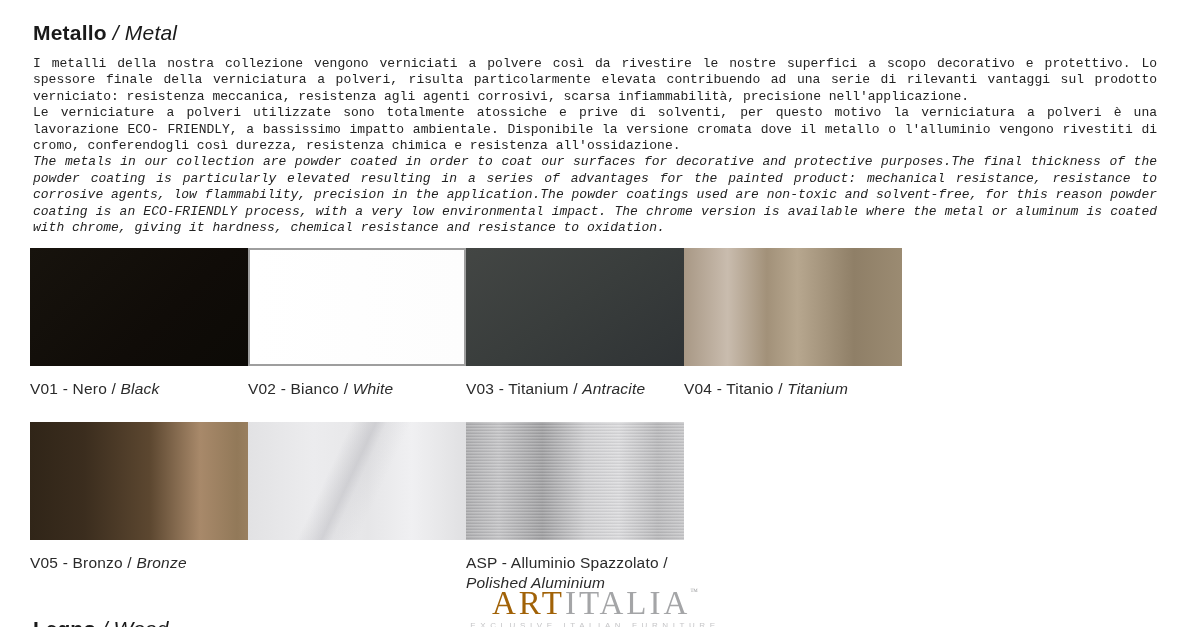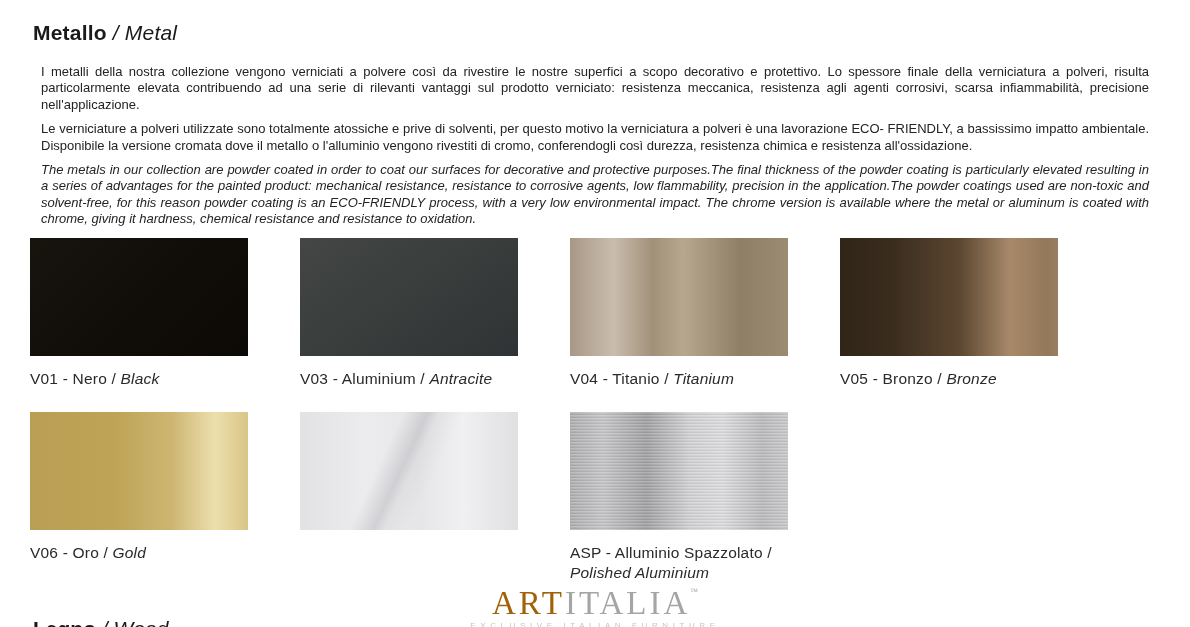--- a/index.html
+++ b/index.html
@@ -22,30 +22,29 @@
   }
   .section-title .primary { font-weight: 700; }
   .section-title .secondary { font-weight: 400; font-style: italic; }
 
   
   .intro {
     position: absolute; left: 33px; top: 56px; width: 1124px;
     font-size: 13px; line-height: 16.4px; text-align: justify;
     color: #232323;
   }
-  .intro p { margin: 8px; }
+  .intro p { margin: 0; font-family: Liberation Mono, monospace; }
   .intro p.en { font-style: italic; }
 
   
   .grid {
-    position: absolute; left: 30px; top: 238px; width: 1028px;
+    position: absolute; left: 30px; top: 248px; width: 1028px;
     display: grid;
     grid-template-columns: repeat(4, 218px);
     grid-template-rows: 174px auto;
-    column-gap: 52px;
   }
   .cell { position: relative; }
   .swatch {
     width: 218px; height: 118px;
     position: relative;
     overflow: hidden;
   }
   .swatch.chrome::after {
     content: "";
     position: absolute; inset: 0;
@@ -110,34 +109,34 @@
     <p class="it">Le verniciature a polveri utilizzate sono totalmente atossiche e prive di solventi, per questo motivo la verniciatura a polveri è una lavorazione ECO- FRIENDLY, a bassissimo impatto ambientale. Disponibile la versione cromata dove il metallo o l'alluminio vengono rivestiti di cromo, conferendogli così durezza, resistenza chimica e resistenza all'ossidazione.</p>
     <p class="en">The metals in our collection are powder coated in order to coat our surfaces for decorative and protective purposes.The final thickness of the powder coating is particularly elevated resulting in a series of advantages for the painted product: mechanical resistance, resistance to corrosive agents, low flammability, precision in the application.The powder coatings used are non-toxic and solvent-free, for this reason powder coating is an ECO-FRIENDLY process, with a very low environmental impact. The chrome version is available where the metal or aluminum is coated with chrome, giving it hardness, chemical resistance and resistance to oxidation.</p>
   </div>
 
   <div class="grid">
       <div class="cell">
         <div class="swatch flat" style="background: linear-gradient(135deg, rgb(23, 19, 13) 0%, rgb(16, 12, 8) 60%, rgb(12, 10, 6) 100%);"></div>
         <div class="label"><span>V01 - Nero / </span><em>Black</em></div>
       </div>
       <div class="cell">
+        <div class="swatch flat" style="background: linear-gradient(90deg, rgb(255, 255, 255) 0%, rgb(253, 253, 253) 100%); border: 2px solid rgb(158, 158, 158);"></div>
+        <div class="label"><span>V02 - Bianco / </span><em>White</em></div>
+      </div>
+      <div class="cell">
         <div class="swatch flat" style="background: linear-gradient(145deg, rgb(67, 70, 68) 0%, rgb(57, 61, 60) 50%, rgb(47, 51, 53) 100%);"></div>
-        <div class="label"><span>V03 - Aluminium / </span><em>Antracite</em></div>
+        <div class="label"><span>V03 - Titanium / </span><em>Antracite</em></div>
       </div>
       <div class="cell">
         <div class="swatch metal" style="background: linear-gradient(90deg, rgb(168, 152, 133) 0%, rgb(201, 188, 174) 20%, rgb(162, 145, 121) 38%, rgb(183, 167, 143) 52%, rgb(143, 127, 103) 78%, rgb(155, 139, 114) 100%);"></div>
         <div class="label"><span>V04 - Titanio / </span><em>Titanium</em></div>
       </div>
       <div class="cell">
         <div class="swatch metal" style="background: linear-gradient(90deg, rgb(48, 37, 24) 0%, rgb(59, 45, 30) 25%, rgb(92, 71, 48) 55%, rgb(168, 137, 106) 78%, rgb(146, 121, 89) 95%, rgb(153, 127, 95) 100%);"></div>
         <div class="label"><span>V05 - Bronzo / </span><em>Bronze</em></div>
-      </div>
-      <div class="cell">
-        <div class="swatch metal" style="background: linear-gradient(90deg, rgb(185, 158, 83) 0%, rgb(191, 164, 88) 40%, rgb(205, 182, 114) 65%, rgb(236, 223, 173) 85%, rgb(217, 197, 134) 100%);"></div>
-        <div class="label"><span>V06 - Oro / </span><em>Gold</em></div>
       </div>
       <div class="cell">
         <div class="swatch chrome" style="background: linear-gradient(90deg, rgb(226, 226, 228) 0%, rgb(236, 236, 238) 30%, rgb(230, 230, 232) 55%, rgb(240, 240, 242) 75%, rgb(224, 224, 226) 100%);"></div>
       </div>
       <div class="cell">
         <div class="swatch brushed" style="background: linear-gradient(90deg, rgb(169, 169, 171) 0%, rgb(194, 194, 196) 15%, rgb(155, 155, 157) 35%, rgb(207, 207, 209) 55%, rgb(218, 218, 220) 70%, rgb(182, 182, 184) 88%, rgb(198, 198, 200) 100%);"></div>
         <div class="label"><span>ASP - Alluminio Spazzolato / </span><em>Polished Aluminium</em></div>
       </div>
     </div>
 

